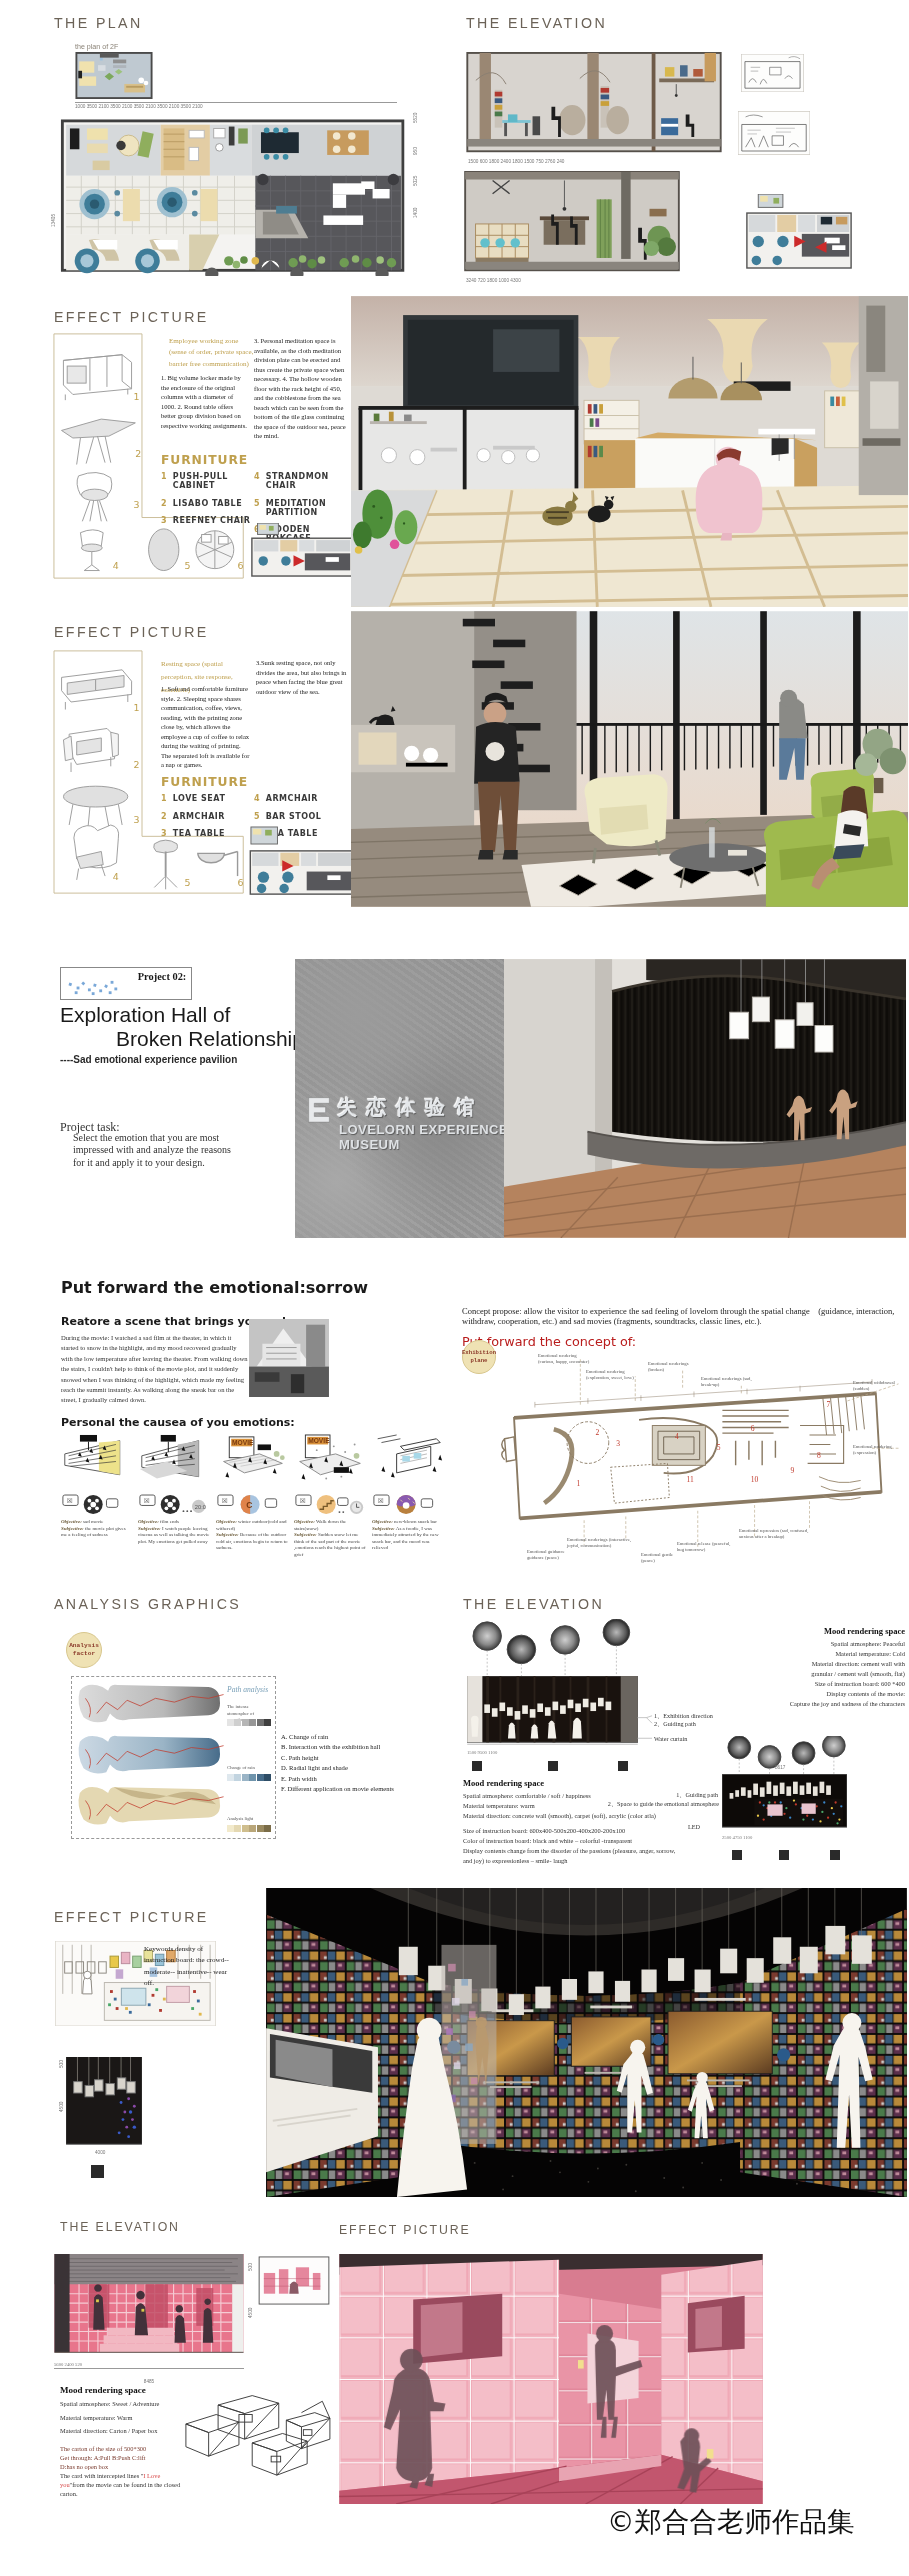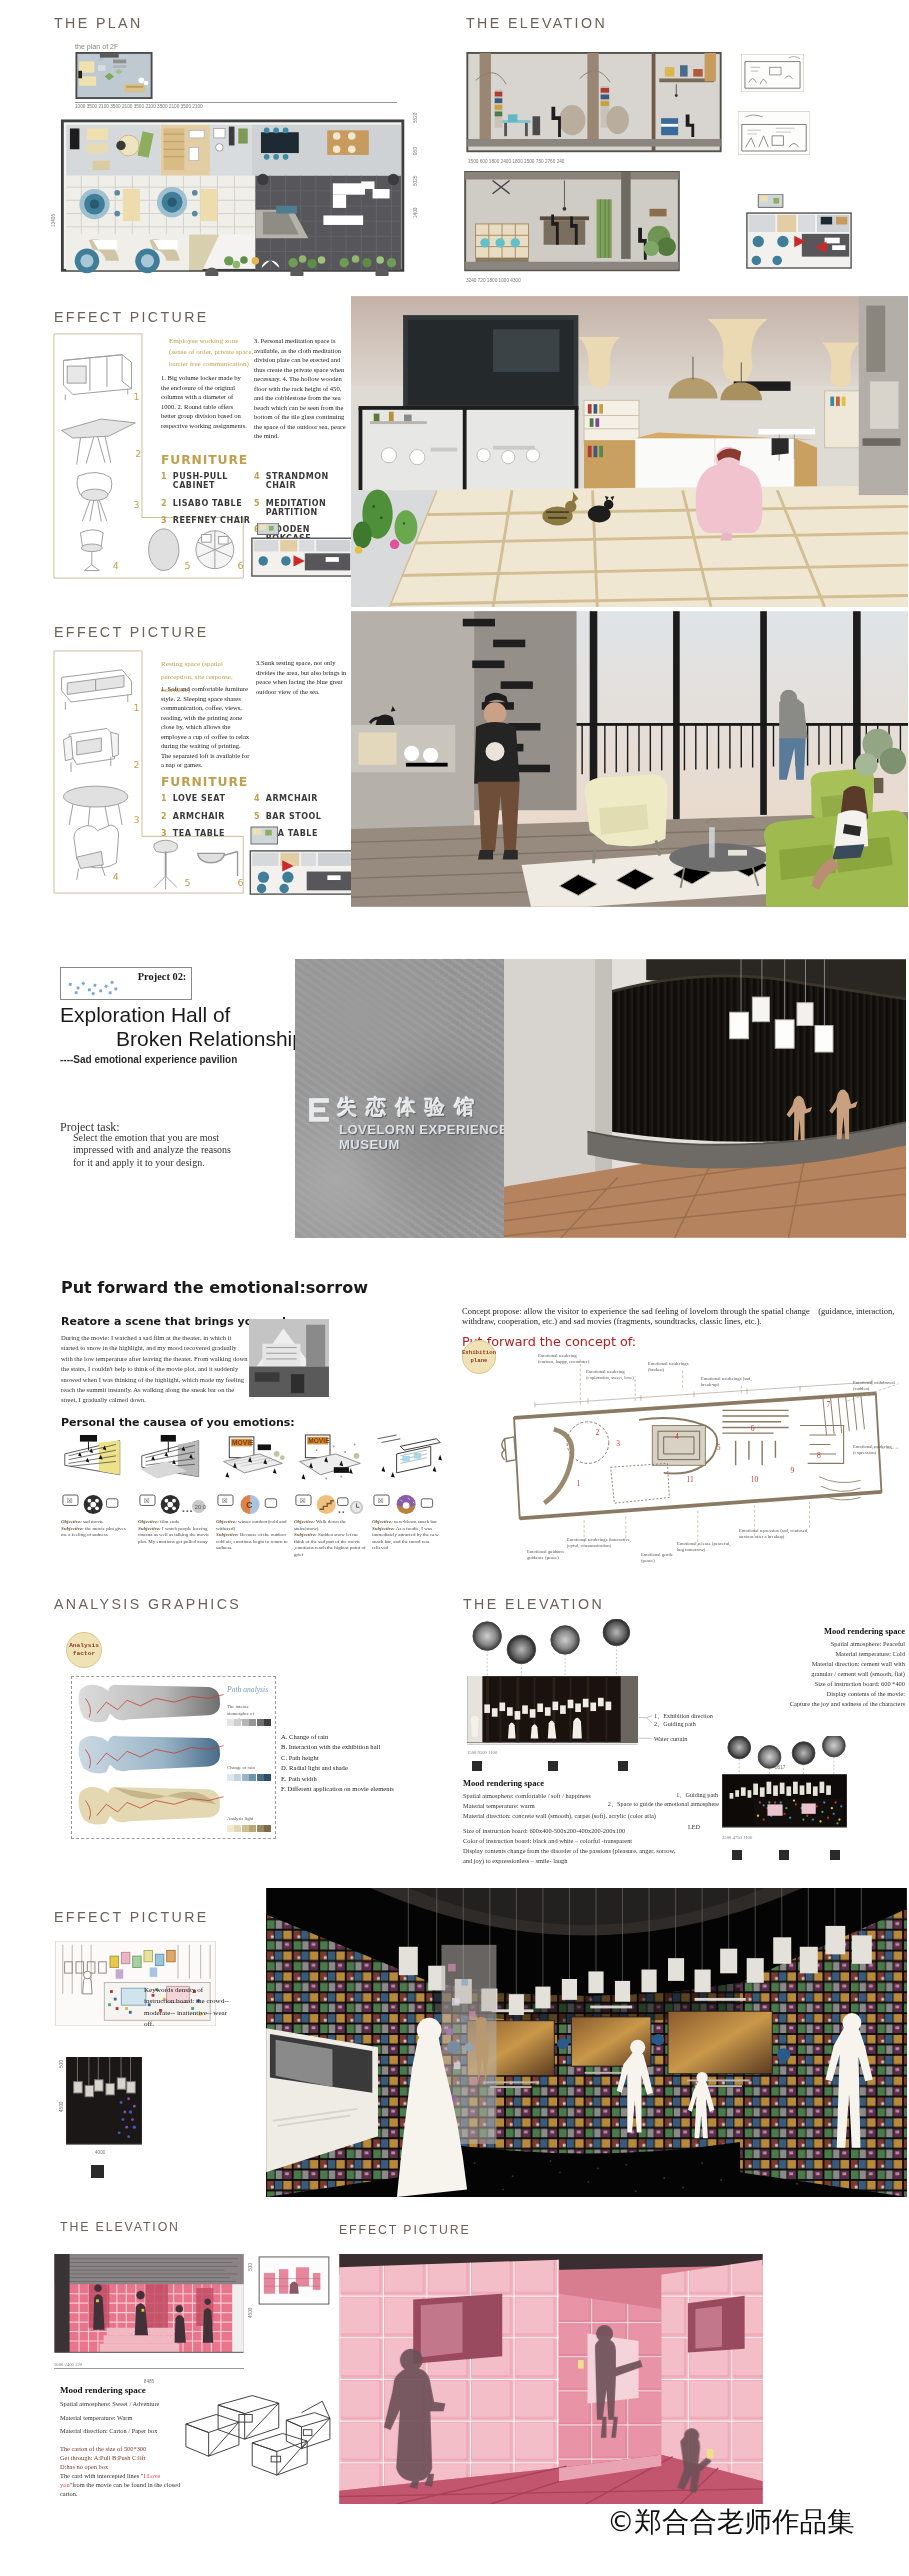--- a/index.html
+++ b/index.html
@@ -1541,21 +1541,21 @@
         <circle cx="68" cy="58" r="1.8"></circle>
         <circle cx="60" cy="66" r="1.5"></circle>
         <circle cx="72" cy="74" r="1.8"></circle>
         <circle cx="56" cy="80" r="1.5"></circle>
         <circle cx="66" cy="84" r="1.5"></circle>
       </g>
     <line x1="0" y1="92" x2="80" y2="92" stroke="#555"></line>
   </svg>
   <div class="abs dimtext" style="left:95px;top:2150px;">4000</div>
   <div class="abs blacksq" style="left:91px;top:2165px;width:13.3px;height:13.3px;"></div>
-  <div class="abs serif" style="left:144px;top:1985px;width:87px;font-size:7.1px;line-height:11.4px;color:#222;">Keywords density of instruction board: the crowd--moderate-- inattentive-- wear off.</div>
+  <div class="abs serif" style="left:144px;top:1944px;width:87px;font-size:7.1px;line-height:11.4px;color:#222;">Keywords density of instruction board: the crowd--moderate-- inattentive-- wear off.</div>
 
   <svg class="abs" style="left:266px;top:1888px;" width="641" height="309" viewBox="0 0 676 326">
     <defs>
       <pattern id="mosaic" width="28" height="22" patternUnits="userSpaceOnUse">
         <rect width="28" height="22" fill="#0c0a09"></rect>
         <rect x="1" y="1" width="7" height="9" fill="#7a3a2e"></rect>
           <rect x="9" y="1" width="8" height="9" fill="#3a5a7a"></rect>
           <rect x="18" y="1" width="9" height="9" fill="#b8893a"></rect>
         <rect x="1" y="12" width="8" height="9" fill="#4a7a4a"></rect>
           <rect x="10" y="12" width="7" height="9" fill="#8a8a8a"></rect>

